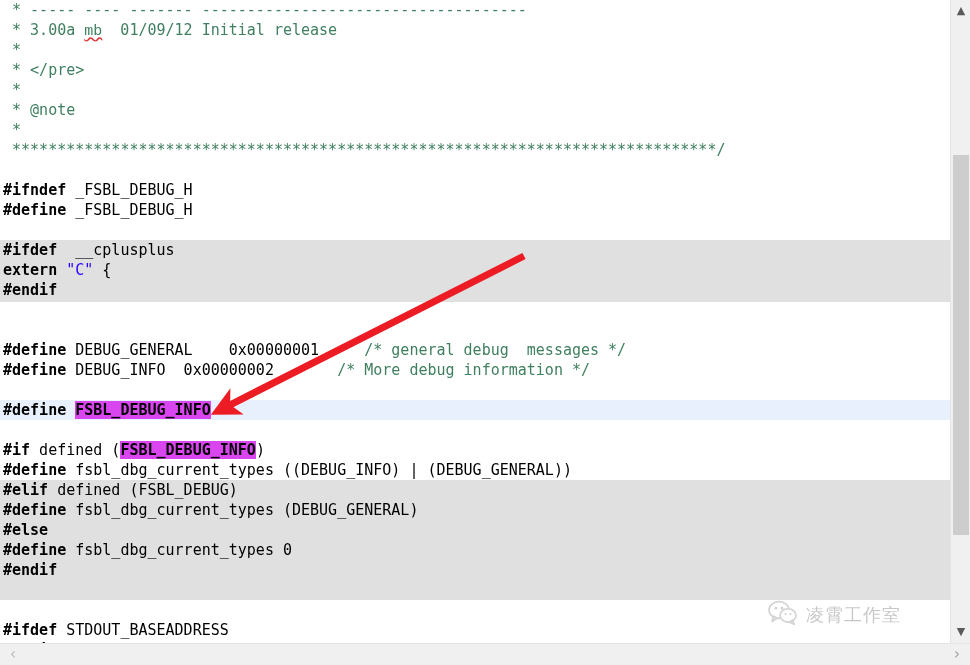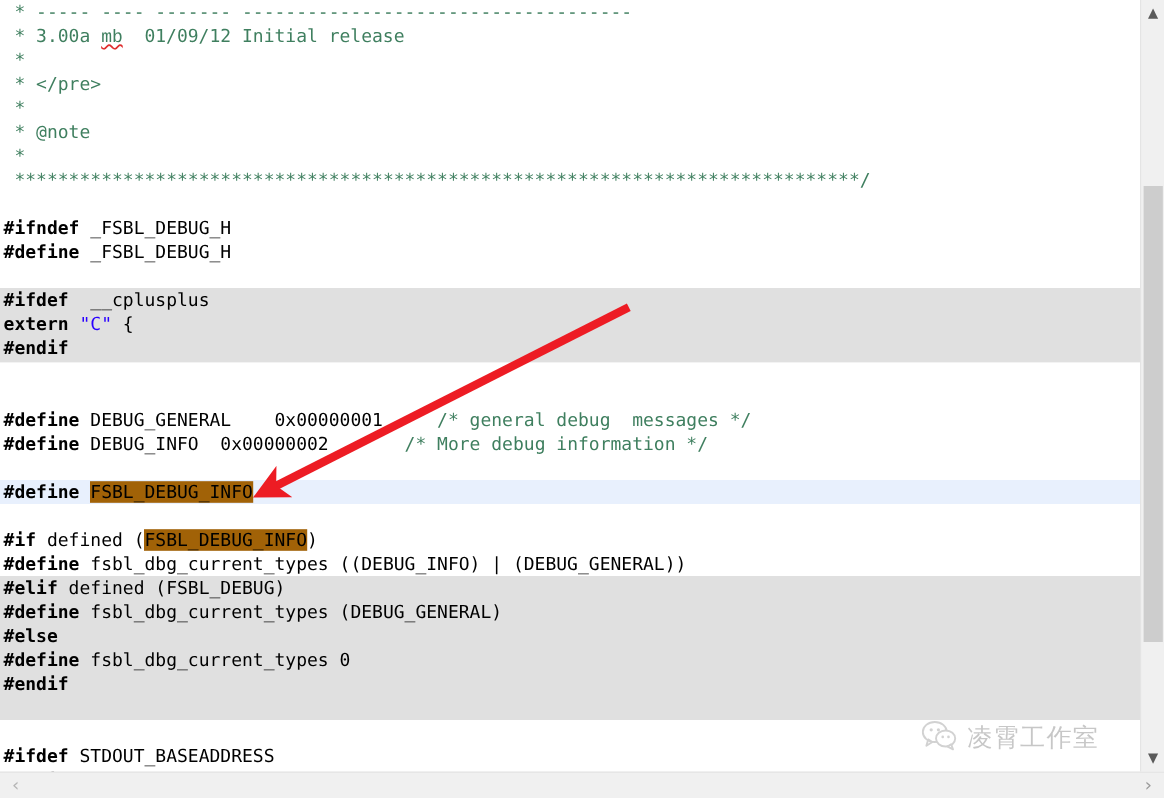--- a/index.html
+++ b/index.html
@@ -70,21 +70,22 @@
 
   
   .squiggle {
     text-decoration: underline wavy #e03030;
     text-decoration-skip-ink: none;
     font-family: Liberation Mono, monospace;
   }
 
   
   .occ {
-    background: #a16207;
+    background: #d946ef;
+    font-weight: bold;
   }
 
   
   #annotation-arrow {
     position: absolute;
     left: 0;
     top: 0;
     width: 950px;
     height: 643px;
     pointer-events: none;
@@ -95,21 +96,21 @@
     position: absolute;
     left: 768px;
     top: 600px;
     display: flex;
     align-items: center;
     gap: 8px;
     opacity: 0.55;
   }
   #watermark .wm-text {
     font-family: "DejaVu Sans", "Liberation Sans", sans-serif;
-    font-size: 21px;
+    font-size: 18px;
     color: #9a9a9a;
     letter-spacing: 1px;
     white-space: nowrap;
   }
 
   
   #vscrollbar {
     position: absolute;
     right: 0;
     top: 0;

